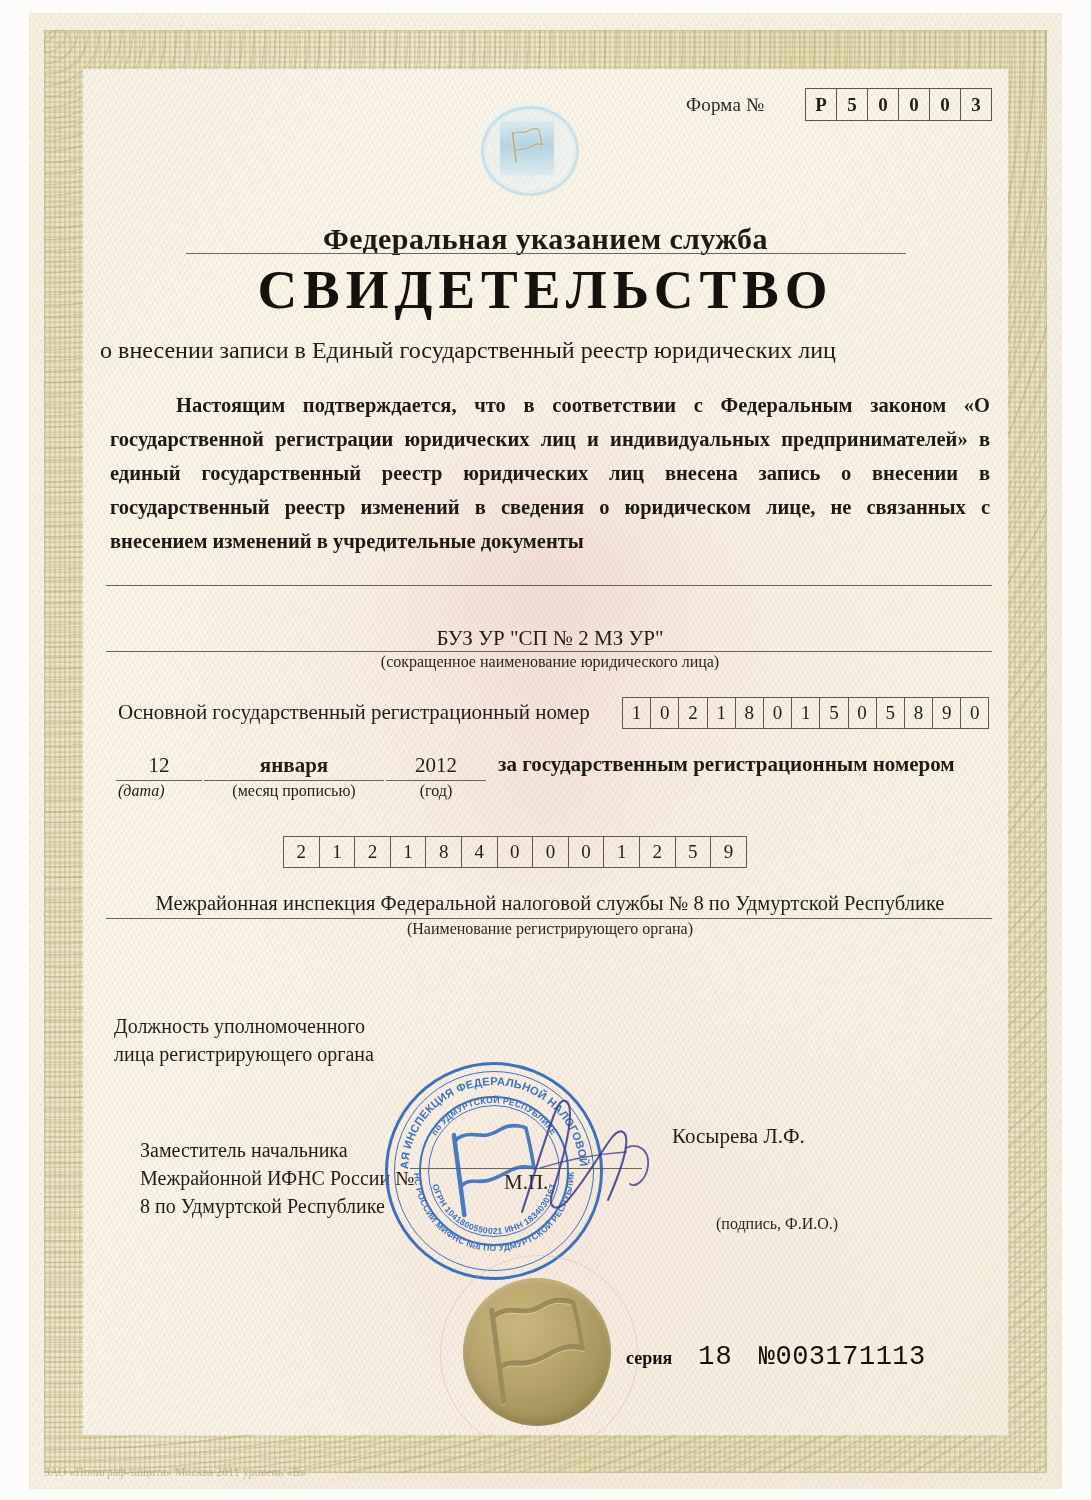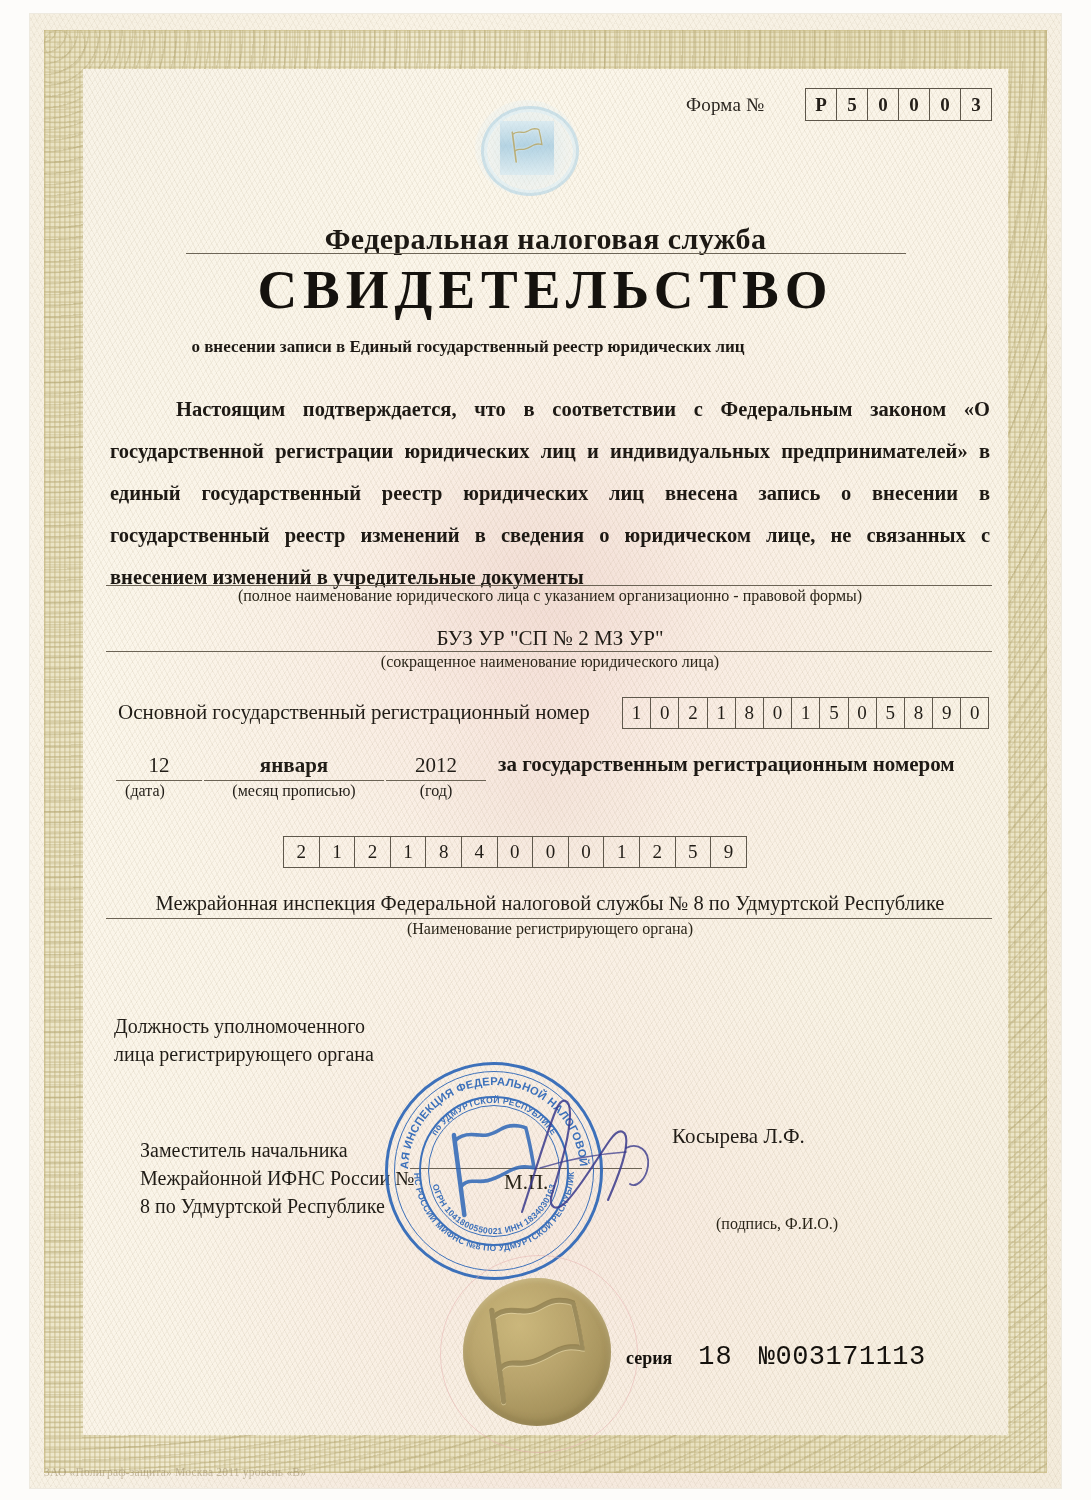--- a/index.html
+++ b/index.html
@@ -197,32 +197,32 @@
     left: 0; top: 258px; width: 1091px;
     text-align: center;
     font-size: 55px;
     font-weight: 700;
     letter-spacing: 6px;
     color: #15120e;
   }
   .subtitle {
     left: 0; top: 337px; width: 936px;
     text-align: center;
-    font-size: 17px;
-    font-weight: 700;
+    font-size: 24px;
+    font-weight: 400;
     color: #1d1914;
   }
 
   
   .body-par {
     left: 110px; top: 388px;
     width: 880px;
     font-size: 20.5px;
     font-weight: 700;
-    line-height: 42px;
+    line-height: 34px;
     text-align: justify;
     text-indent: 66px;
     color: #1d1914;
   }
 
   
   .fullname {
     left: 112px; top: 534px;
     width: 876px;
     text-align: center;
@@ -288,21 +288,21 @@
   .ogrn-boxes .cell:last-child { border-right: none; }
 
   
   .date-day {
     left: 118px; top: 753px;
     width: 82px;
     text-align: center;
     font-size: 21px;
   }
   .rule-day { left: 116px; top: 780px; width: 86px; border-top: 1.2px solid #6b6355; }
-  .cap-day { left: 104px; top: 782px; width: 82px; text-align: center; font-size: 16px; }
+  .cap-day { left: 118px; top: 782px; width: 82px; font-size: 16px; font-style: italic; }
 
   .date-month {
     left: 206px; top: 753px;
     width: 176px;
     text-align: center;
     font-size: 21px;
     font-weight: bold;
   }
   .rule-month { left: 204px; top: 780px; width: 180px; border-top: 1.2px solid #6b6355; }
   .cap-month { left: 206px; top: 782px; width: 176px; text-align: center; font-size: 16px; }
@@ -528,29 +528,28 @@
       <div class="cell">0</div>
       <div class="cell">3</div>
     </div>
 
     <div class="abs holo">
       <div class="holo-core"></div>
       <div class="holo-ring"></div>
       <div class="holo-eagle">🏳</div>
     </div>
 
-    <div class="abs fns-title">Федеральная налоговая служба</div>
+    <div class="abs fns-title">Федеральная указанием служба</div>
     <div class="abs rule-under-fns"></div>
     <div class="abs cert-title">СВИДЕТЕЛЬСТВО</div>
     <div class="abs subtitle">о внесении записи в Единый государственный реестр юридических лиц</div>
 
     <div class="abs body-par">Настоящим подтверждается, что в соответствии с Федеральным законом «О государственной регистрации юридических лиц и индивидуальных предпринимателей» в единый государственный реестр юридических лиц внесена запись о внесении в государственный реестр изменений в сведения о юридическом лице, не связанных с внесением изменений в учредительные документы</div>
 
     <div class="abs rule-fullname"></div>
-    <div class="abs cap-fullname">(полное наименование юридического лица с указанием организационно - правовой формы)</div>
 
     <div class="abs shortname">БУЗ УР "СП № 2 МЗ УР"</div>
     <div class="abs rule-shortname"></div>
     <div class="abs cap-shortname">(сокращенное наименование юридического лица)</div>
 
     <div class="abs ogrn-label">Основной государственный регистрационный номер</div>
     <div class="abs ogrn-boxes">
       <div class="cell">1</div>
       <div class="cell">0</div>
       <div class="cell">2</div>

